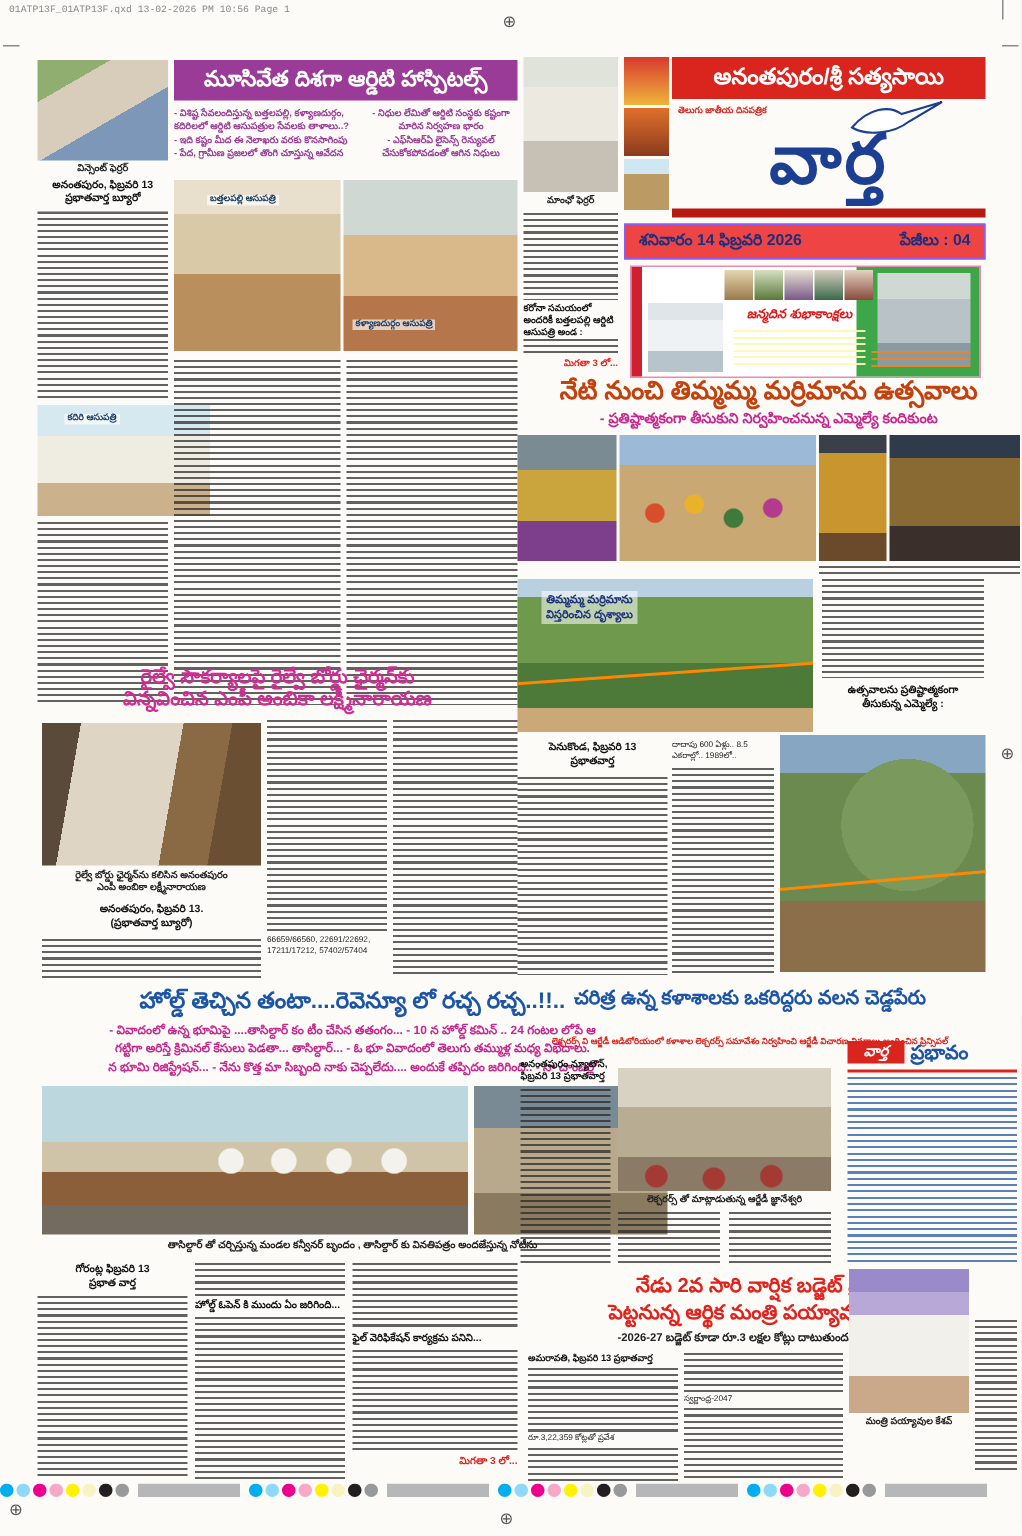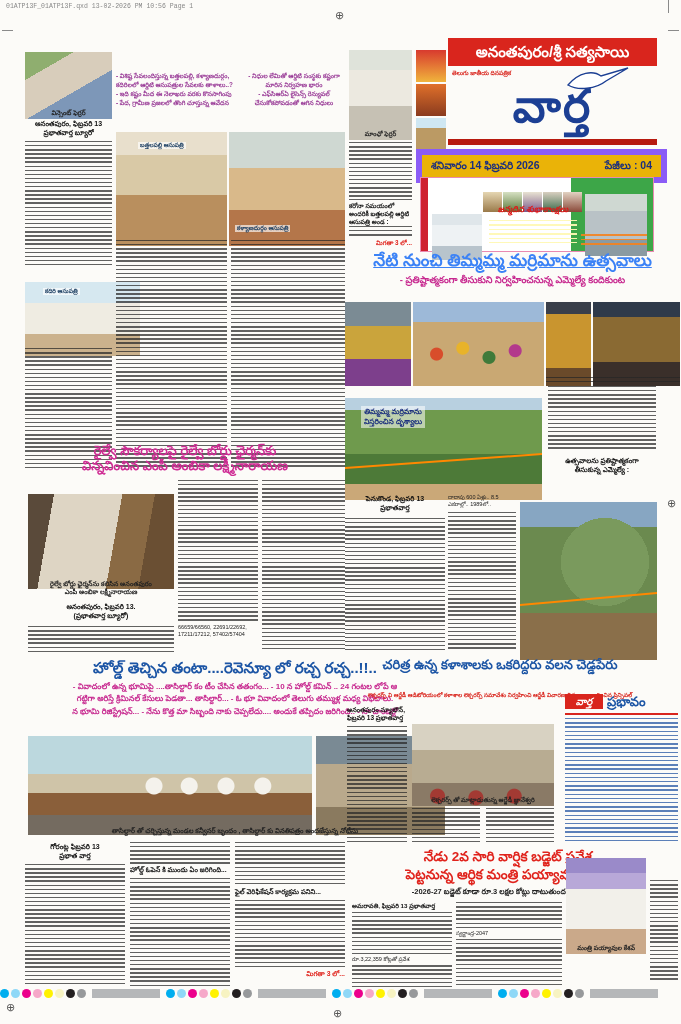--- a/index.html
+++ b/index.html
@@ -1,19 +1,19 @@
 <!DOCTYPE html>
 <html><head>
 <meta charset="utf-8">
 <style>
   html,body{margin:0;padding:0;background:#e8e8e8;}
   #page{position:relative;width:681px;height:1024px;background:#fcfbf8;margin:0 auto;
         font-family:"Liberation Sans",sans-serif;overflow:hidden;color:#111;}
   .abs{position:absolute;}
-  .ph{position:absolute;overflow:hidden;background:#cfc6b4;margin-top:12px;}
+  .ph{position:absolute;overflow:hidden;background:#cfc6b4;}
   .sim{position:absolute;background-image:repeating-linear-gradient(180deg,rgba(38,38,38,.72) 0 1.4px,transparent 1.4px 4.1px);}
   .sim.blue{background-image:repeating-linear-gradient(180deg,rgba(30,80,160,.72) 0 1.4px,transparent 1.4px 4.2px);}
   .sim.yel{background-image:repeating-linear-gradient(180deg,rgba(255,248,180,.95) 0 1.4px,transparent 1.4px 4.4px);}
   .sim.org{background-image:repeating-linear-gradient(180deg,rgba(244,130,30,.9) 0 1.6px,transparent 1.6px 4.6px);}
   .hl{position:absolute;font-weight:bold;text-align:center;line-height:1.15;}
   .cap{position:absolute;font-weight:bold;color:#222;text-align:center;line-height:1.25;}
   .dl{position:absolute;font-weight:bold;color:#101010;text-align:center;line-height:1.3;}
   .lbl{font-weight:bold;color:#173a5e;background:rgba(255,255,255,.65);padding:0 2px;line-height:1.2;}
   .reg{position:absolute;color:#555;font-size:11px;line-height:1;}
   .trim{position:absolute;background:#8a8a8a;}
@@ -40,20 +40,21 @@
   <div class="dl" style="left:25px;top:119px;width:87px;font-size:7px;">
     <div>అనంతపురం, ఫిబ్రవరి 13</div>
     <div>ప్రభాతవార్త బ్యూరో</div>
   </div>
   <div class="sim" style="left:25px;top:141px;width:87px;height:126px;"></div>
   <div class="ph" style="left:25px;top:270px;width:115px;height:74px;background:linear-gradient(#d6e8f0 0 28%,#efece2 28% 70%,#cbb28d 70%);">
     <span class="lbl" style="position:absolute;left:18px;top:6px;font-size:6px;">కదిరి ఆసుపత్రి</span>
   </div>
   <div class="sim" style="left:25px;top:348px;width:87px;height:122px;"></div>
 
+  <div class="hl" style="left:116px;top:40px;width:229px;height:27px;background:#993b97;color:#fff;font-size:14.5px;line-height:27px;">మూసివేత దిశగా ఆర్డిటి హాస్పిటల్స్</div>
   <div class="abs" style="left:116px;top:71px;width:122px;font-size:6.3px;font-weight:bold;color:#993b97;line-height:1.45;">
     <div>- విశిష్ట సేవలందిస్తున్న బత్తలపల్లి, కళ్యాణదుర్గం, కదిరిలలో ఆర్డిటి ఆసుపత్రుల సేవలకు తాళాలు..?</div>
     <div>- ఇది కష్టం మీద ఈ నెలాఖరు వరకు కొనసాగింపు</div>
     <div>- పేద, గ్రామీణ ప్రజలలో తొంగి చూస్తున్న ఆవేదన</div>
   </div>
   <div class="abs" style="left:243px;top:71px;width:102px;font-size:6.3px;font-weight:bold;color:#993b97;line-height:1.45;text-align:center;">
     <div>- నిధుల లేమితో ఆర్డిటి సంస్థకు కష్టంగా మారిన నిర్వహణ భారం</div>
     <div>- ఎఫ్‌సిఆర్‌ఏ లైసెన్స్ రెన్యువల్ చేసుకోకపోవడంతో ఆగిన నిధులు</div>
   </div>
   <div class="ph" style="left:116px;top:120px;width:111px;height:114px;background:linear-gradient(#e8dfcc 0 20%,#d9c9a6 20% 55%,#b98f5e 55%);">
@@ -82,21 +83,21 @@
   <div class="abs" style="left:448px;top:74px;width:209px;height:64px;text-align:center;">
     <span style="font-size:46px;font-weight:bold;color:#1c3f94;letter-spacing:2px;line-height:64px;">వార్త</span>
     <span class="abs" style="left:118px;top:-8px;width:64px;height:26px;">
       <svg viewBox="0 0 64 26" width="64" height="26">
           <path d="M2 19 C13 6 27 4 35 10 L62 2 L40 15 C30 23 12 25 2 19 Z" fill="#fff" stroke="#1c3f94" stroke-width="1.4"></path>
         </svg>
     </span>
   </div>
   <div class="abs" style="left:448px;top:139px;width:209px;height:6px;background:#b7190f;"></div>
 
-  <div class="abs" style="left:416px;top:149px;width:239px;height:22px;background:#eab308;border:6px solid #8b5cf6;">
+  <div class="abs" style="left:416px;top:149px;width:239px;height:22px;background:#ef4444;border:1px solid #8b5cf6;">
     <span style="position:absolute;left:9px;top:4px;font-size:10.5px;font-weight:bold;color:#1b2f7e;">శనివారం  14  ఫిబ్రవరి  2026</span>
     <span style="position:absolute;right:9px;top:4px;font-size:10.5px;font-weight:bold;color:#1b2f7e;">పేజీలు : 04</span>
   </div>
 
   <div class="abs" style="left:420px;top:177px;width:232px;height:73px;border:1px solid #e98ab0;background:#fff;">
     <div class="abs" style="left:0;top:0;width:7px;height:73px;background:#cf2030;"></div>
     <div class="abs" style="left:150px;top:0;width:82px;height:73px;background:#3da648;"></div>
     <div class="abs" style="left:62px;top:2px;width:100px;height:20px;display:flex;gap:1px;">
       <span class="ph" style="position:static;width:19px;height:20px;background:linear-gradient(#e5d6b2,#9a7a4a);"></span>
       <span class="ph" style="position:static;width:19px;height:20px;background:linear-gradient(#d6e0c2,#5a7a3a);"></span>
@@ -104,21 +105,21 @@
       <span class="ph" style="position:static;width:19px;height:20px;background:linear-gradient(#d8cfc0,#3a6a4a);"></span>
       <span class="ph" style="position:static;width:19px;height:20px;background:linear-gradient(#e2d2c2,#8a4a3a);"></span>
     </div>
     <div class="ph" style="left:11px;top:24px;width:50px;height:46px;background:linear-gradient(#dfe6ea 0 25%,#eef2f4 25% 70%,#b8c4cc 70%);"></div>
     <div class="ph" style="left:164px;top:4px;width:62px;height:62px;background:linear-gradient(#cfd8d2 0 28%,#b9c2c6 28% 75%,#8a9aa2 75%);"></div>
     <div class="abs" style="left:63px;top:26px;width:98px;font-size:8.5px;font-weight:bold;font-style:italic;color:#e01818;text-align:center;">జన్మదిన శుభాకాంక్షలు</div>
     <div class="sim yel" style="left:68px;top:42px;width:88px;height:26px;"></div>
     <div class="sim org" style="left:160px;top:56px;width:66px;height:12px;"></div>
   </div>
 
-  <div class="hl" style="left:345px;top:251px;width:335px;font-size:17px;color:#3b82f6;text-decoration:underline;">నేటి నుంచి తిమ్మమ్మ మర్రిమాను ఉత్సవాలు</div>
+  <div class="hl" style="left:345px;top:251px;width:335px;font-size:17px;color:#c2410c;">నేటి నుంచి తిమ్మమ్మ మర్రిమాను ఉత్సవాలు</div>
   <div class="hl" style="left:345px;top:275px;width:335px;font-size:9.5px;color:#c7288f;">- ప్రతిష్టాత్మకంగా తీసుకుని నిర్వహించనున్న ఎమ్మెల్యే కందికుంట</div>
   <div class="ph" style="left:345px;top:290px;width:66px;height:84px;background:linear-gradient(#7b8b94 0 28%,#caa43c 28% 68%,#7d3f8c 68%);"></div>
   <div class="ph" style="left:413px;top:290px;width:131px;height:84px;background:radial-gradient(circle at 18% 62%,#d84d2b 0 6px,transparent 7px),radial-gradient(circle at 38% 55%,#e8b32a 0 6px,transparent 7px),radial-gradient(circle at 58% 66%,#3f7a3a 0 6px,transparent 7px),radial-gradient(circle at 78% 58%,#b33a8c 0 6px,transparent 7px),linear-gradient(#9db9d8 0 24%,#c9a873 24%);"></div>
   <div class="ph" style="left:546px;top:290px;width:45px;height:84px;background:linear-gradient(#3a3f4a 0 14%,#c9952f 14% 78%,#6a4a2a 78%);"></div>
   <div class="ph" style="left:593px;top:290px;width:87px;height:84px;background:linear-gradient(#2f3a4a 0 18%,#8a6a33 18% 72%,#3a2f2a 72%);"></div>
   <div class="sim" style="left:546px;top:377px;width:134px;height:6px;"></div>
 
   <div class="ph" style="left:345px;top:386px;width:197px;height:102px;background:linear-gradient(#b8d0e0 0 12%,#6f9a4d 12% 55%,#4d7a38 55% 84%,#caa878 84%);">
     <div class="abs" style="left:16px;top:8px;font-size:7.5px;font-weight:bold;color:#1b2f7e;background:rgba(255,255,255,.55);padding:1px 3px;text-align:center;line-height:1.3;">
       <div>తిమ్మమ్మ మర్రిమాను</div>

